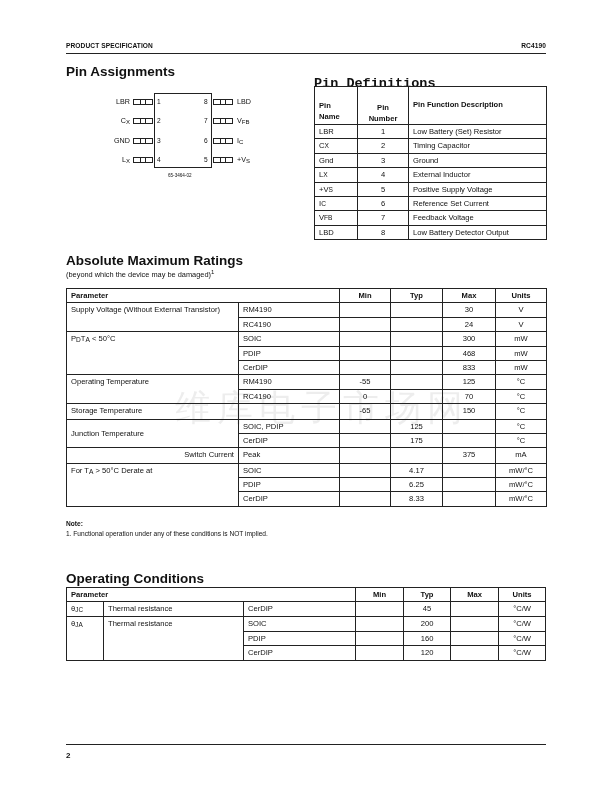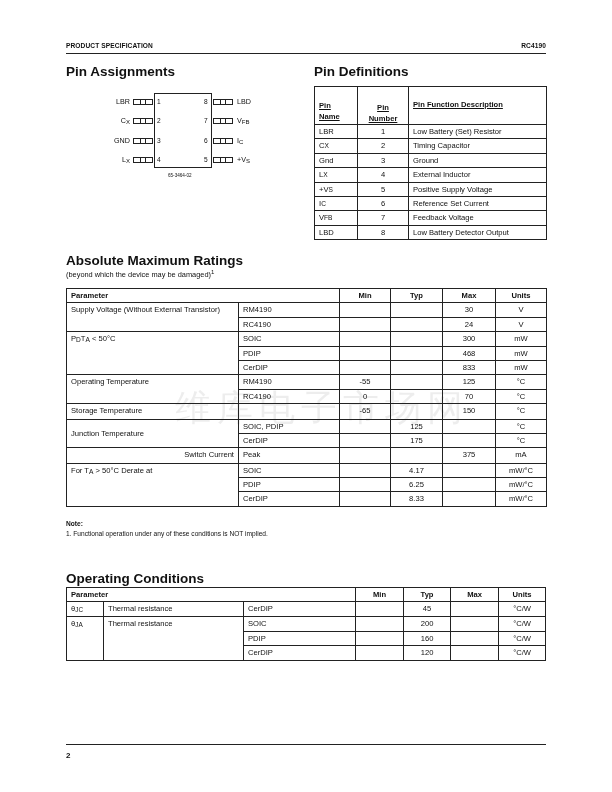--- a/index.html
+++ b/index.html
@@ -57,29 +57,29 @@
       <div class="lead" style="left:213px; top:138px;"></div>
       <div class="pinnum" style="left:204px; top:137px;">6</div>
       <div class="pinlabel" style="left:237px; top:136px;"><span>I</span><sub class="s">C</sub></div>
       <div class="lead" style="left:213px; top:157px;"></div>
       <div class="pinnum" style="left:204px; top:156px;">5</div>
       <div class="pinlabel" style="left:237px; top:155px;"><span>+V</span><sub class="s">S</sub></div>
     </div>
   <div class="abs" style="left:168px; top:173px; font-size:4.6px;">65-3464-02</div>
 </div>
 
-<h2 style="left:314px; top:64px;">Pin Definitions</h2>
+<h2 style="left:314px; top:76px;font-family:Liberation Mono, monospace;">Pin Definitions</h2>
 <table style="left:314px; top:86px; width:232px;">
   <colgroup>
       <col style="width:43px">
       <col style="width:51px">
       <col style="width:138px">
     </colgroup>
   <thead>
-    <tr style="height:38px;text-decoration:underline;">
+    <tr style="height:38px;">
       <th style="vertical-align:bottom; line-height:11px; white-space:normal; padding-bottom:2px;">Pin Name</th>
       <th class="c" style="vertical-align:bottom; line-height:11px; white-space:normal; padding-bottom:0;">Pin Number</th>
       <th style="vertical-align:bottom; padding-bottom:14px; line-height:11px;">Pin Function Description</th>
     </tr>
   </thead>
   <tbody id="pin-def-body">
       <tr>
         <td><span>LBR</span></td>
         <td class="c">1</td>
         <td>Low Battery (Set) Resistor</td>

